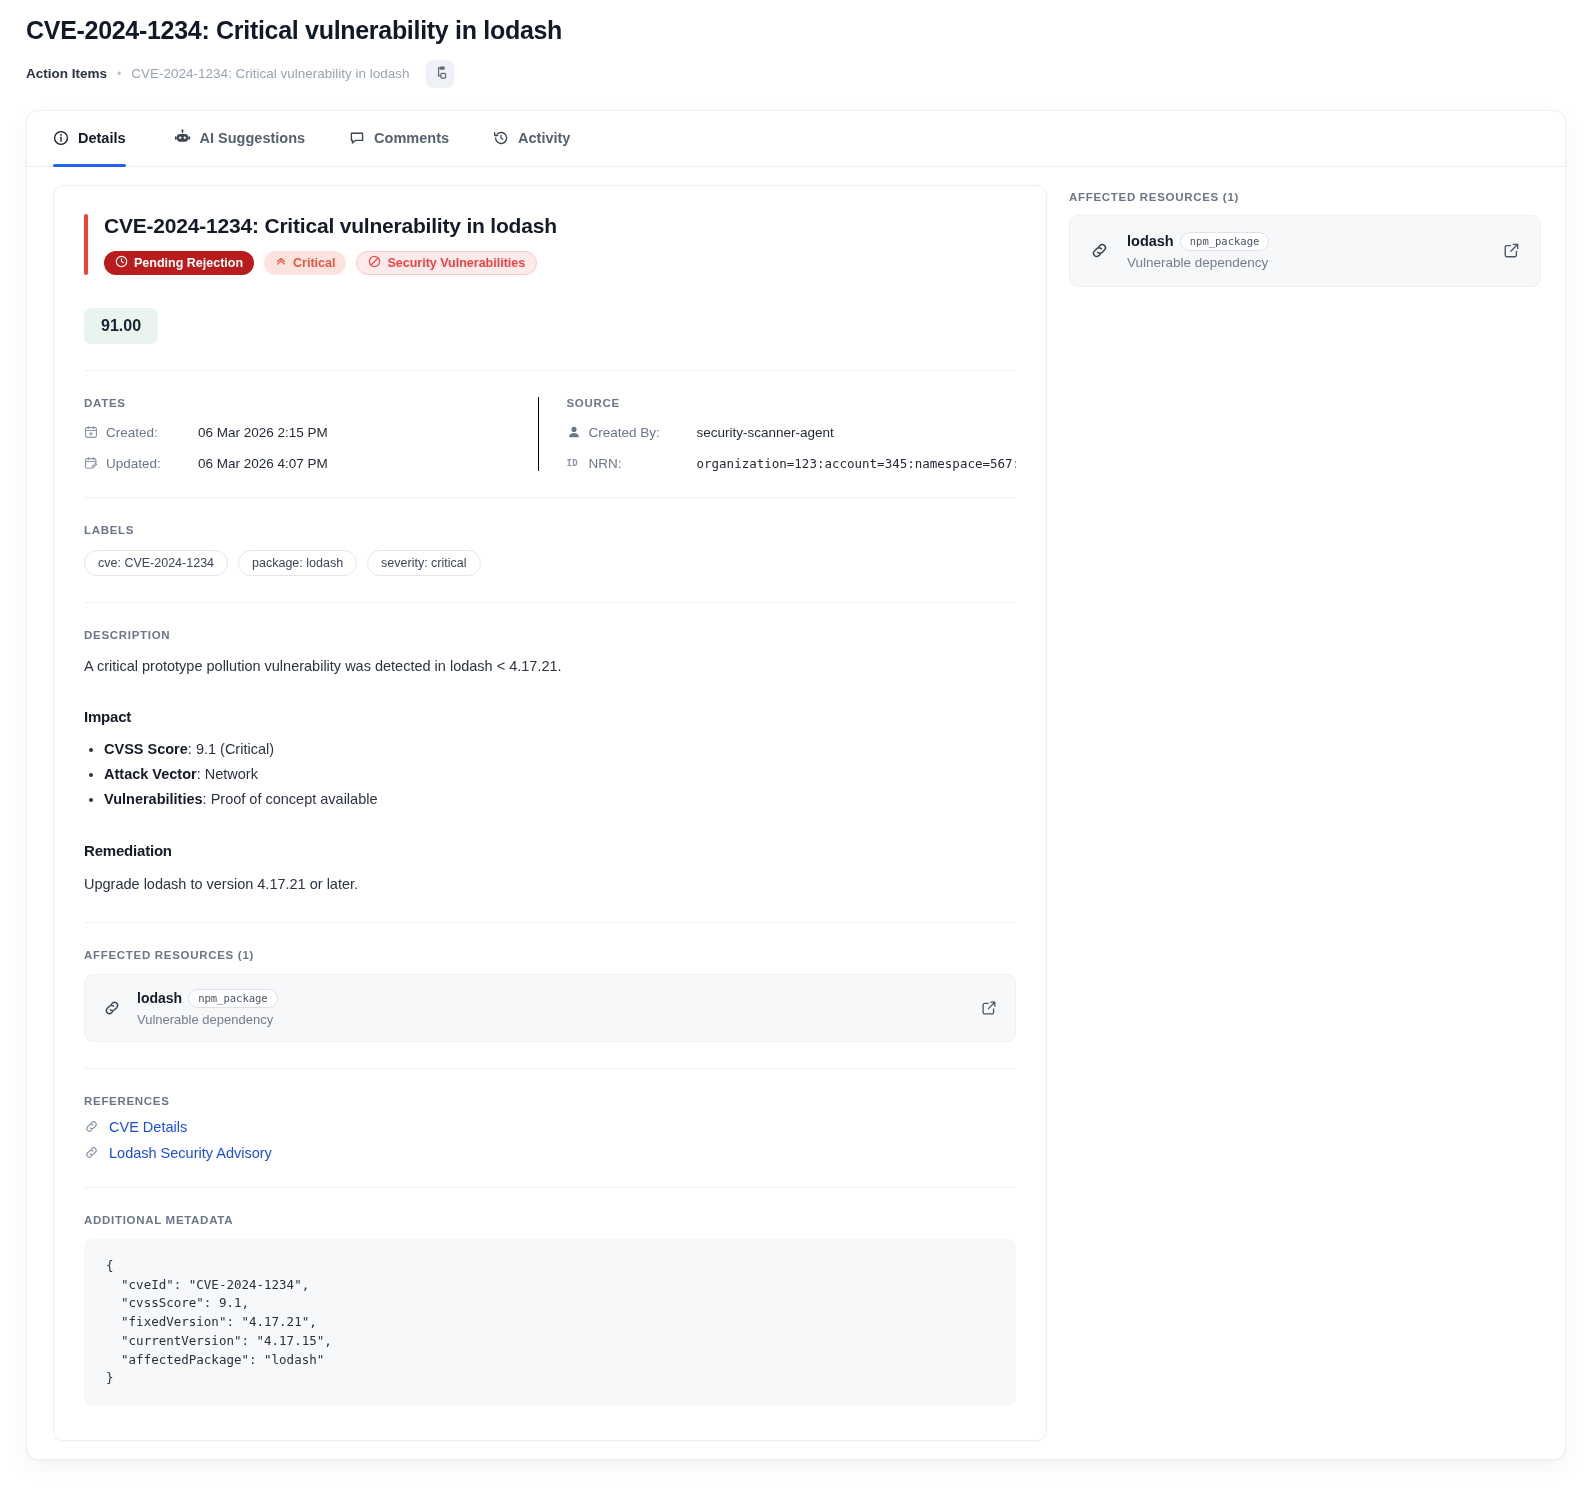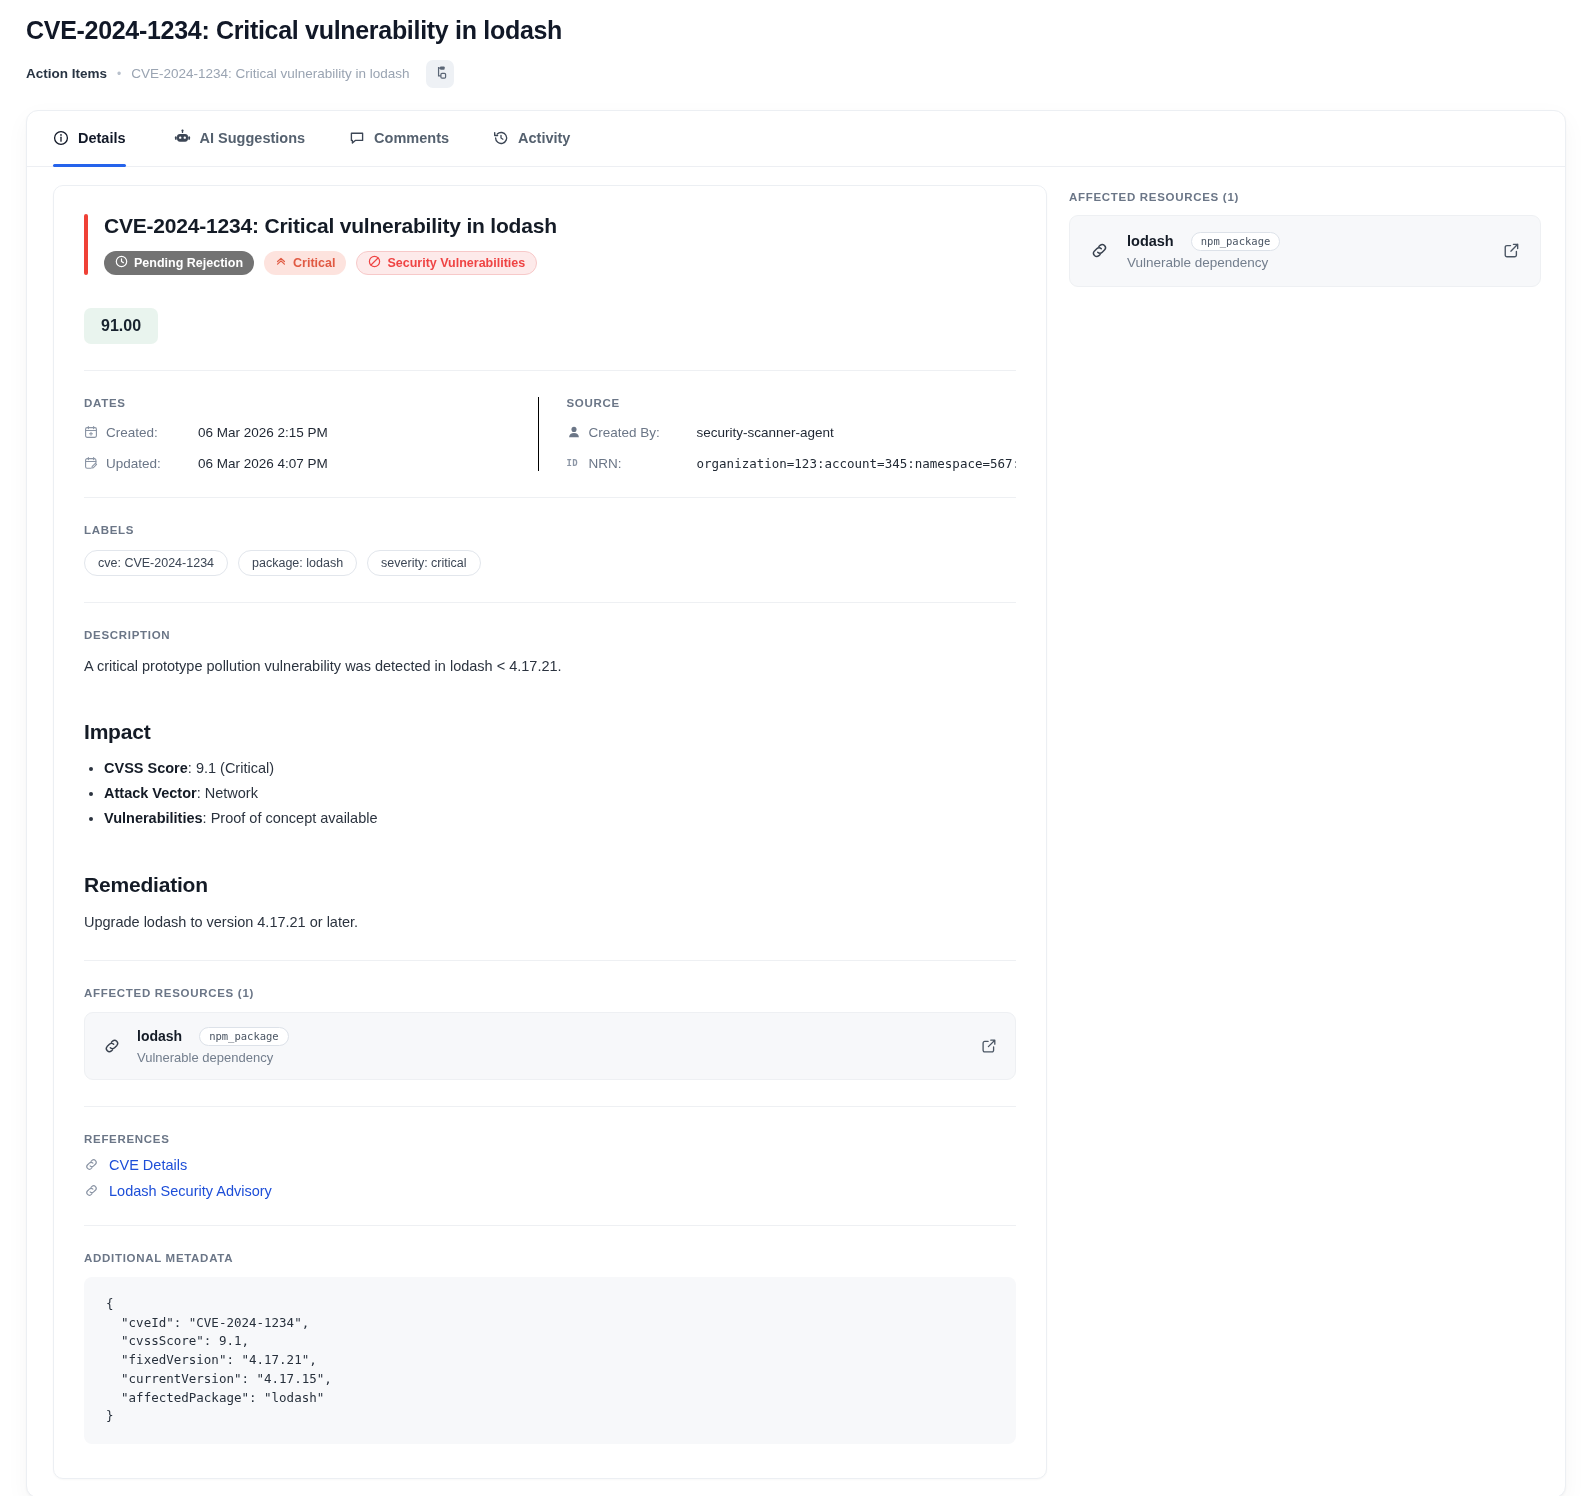--- a/index.html
+++ b/index.html
@@ -80,21 +80,21 @@
   .title-row { display: flex; gap: 16px; align-items: flex-start; }
   .accent-bar { width: 4px; border-radius: 2px; background: #ef4136; align-self: stretch; min-height: 58px; flex: none; }
   .title-main { flex: 1; }
   .item-title { font-size: 21px; font-weight: 700; color: #141b26; letter-spacing: -0.2px; }
   .badges { display: flex; gap: 10px; margin-top: 13px; flex-wrap: wrap; }
   .badge {
     display: inline-flex; align-items: center; gap: 6px;
     height: 24px; padding: 0 11px; border-radius: 12px;
     font-size: 12.5px; font-weight: 600; white-space: nowrap;
   }
-  .badge.status { background: #737373; color: #ffffff; }
+  .badge.status { background: #b91c1c; color: #ffffff; }
   .badge.priority { background: #fde3de; color: #e05a43; }
   .badge.category { background: #fdeaea; color: #ef4444; border: 1px solid #f7c9c9; }
 
   .score-chip {
     margin-top: 33px; display: inline-flex; align-items: center; justify-content: center;
     background: #e9f4ee; color: #17222e; border-radius: 7px;
     font-size: 16px; font-weight: 700; padding: 9px 17px;
   }
 
   hr.sep { border: none; border-top: 1px solid #eef0f3; margin: 26px 0; }
@@ -127,38 +127,38 @@
   
   .chips { display: flex; gap: 10px; margin-top: 14px; flex-wrap: wrap; }
   .chip {
     border: 1px solid #e2e6ec; border-radius: 13px; padding: 5px 13px;
     font-size: 12.5px; color: #3c4655; background: #fff; white-space: nowrap;
   }
 
   
   .desc-body { margin-top: 14px; }
   .desc-p { font-size: 14.5px; color: #2b333f; line-height: 1.6; }
-  h3.md { font-size: 21px; font-weight: 700; color: #141b26; margin-top: 42px; letter-spacing: -0.2px; }
+  h3.md { font-size: 15px; font-weight: 700; color: #141b26; margin-top: 30px; letter-spacing: -0.2px; }
   ul.md { margin-top: 12px; padding-left: 20px; }
   ul.md li {
     font-size: 14.5px; color: #2b333f; line-height: 1.72; list-style: disc;
   }
   ul.md li b { color: #141b26; font-weight: 700; }
   p.md { font-size: 14.5px; color: #2b333f; line-height: 1.6; margin-top: 14px; }
 
   
   .res-list { margin-top: 13px; display: flex; flex-direction: column; gap: 10px; }
   .res-card {
     background: #f7f8fa; border: 1px solid #eef0f3; border-radius: 9px;
     padding: 14px 18px; display: flex; align-items: center; gap: 16px;
     cursor: pointer;
   }
   .res-icon { color: #39424f; flex: none; display: flex; align-items: center; }
   .res-body { flex: 1; min-width: 0; }
-  .res-top { display: flex; align-items: center; gap: 17px; }
+  .res-top { display: flex; align-items: center; gap: 6px; }
   .res-name { font-size: 14px; font-weight: 700; color: #141b26; }
   .res-type {
     border: 1px solid #dde2e9; border-radius: 11px; background: #fff;
     font-size: 10.5px; color: #4a5563; padding: 2.5px 9px;
     font-family: "DejaVu Sans Mono", monospace;
   }
   .res-sub { font-size: 13px; color: #737e8d; margin-top: 4px; }
   .res-ext { color: #4a5563; flex: none; display: flex; align-items: center; cursor: pointer; }
 
   

